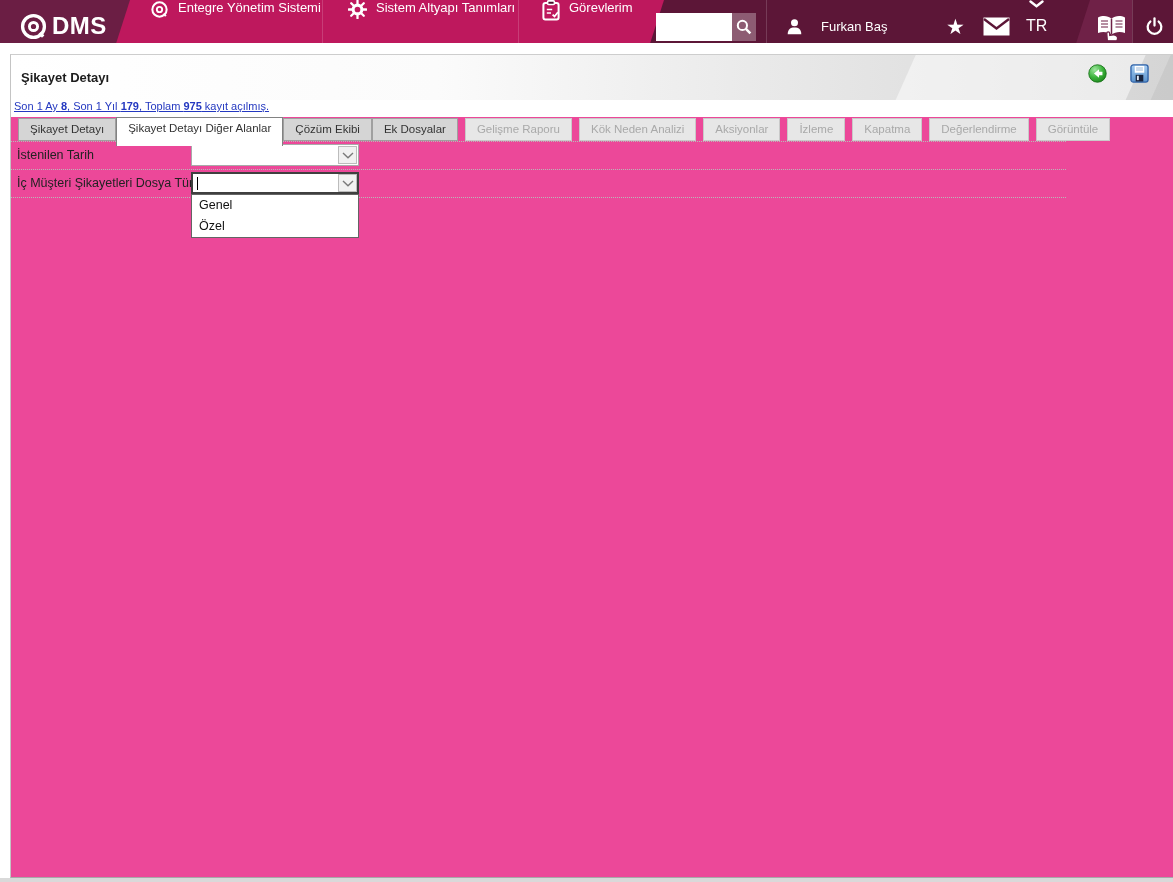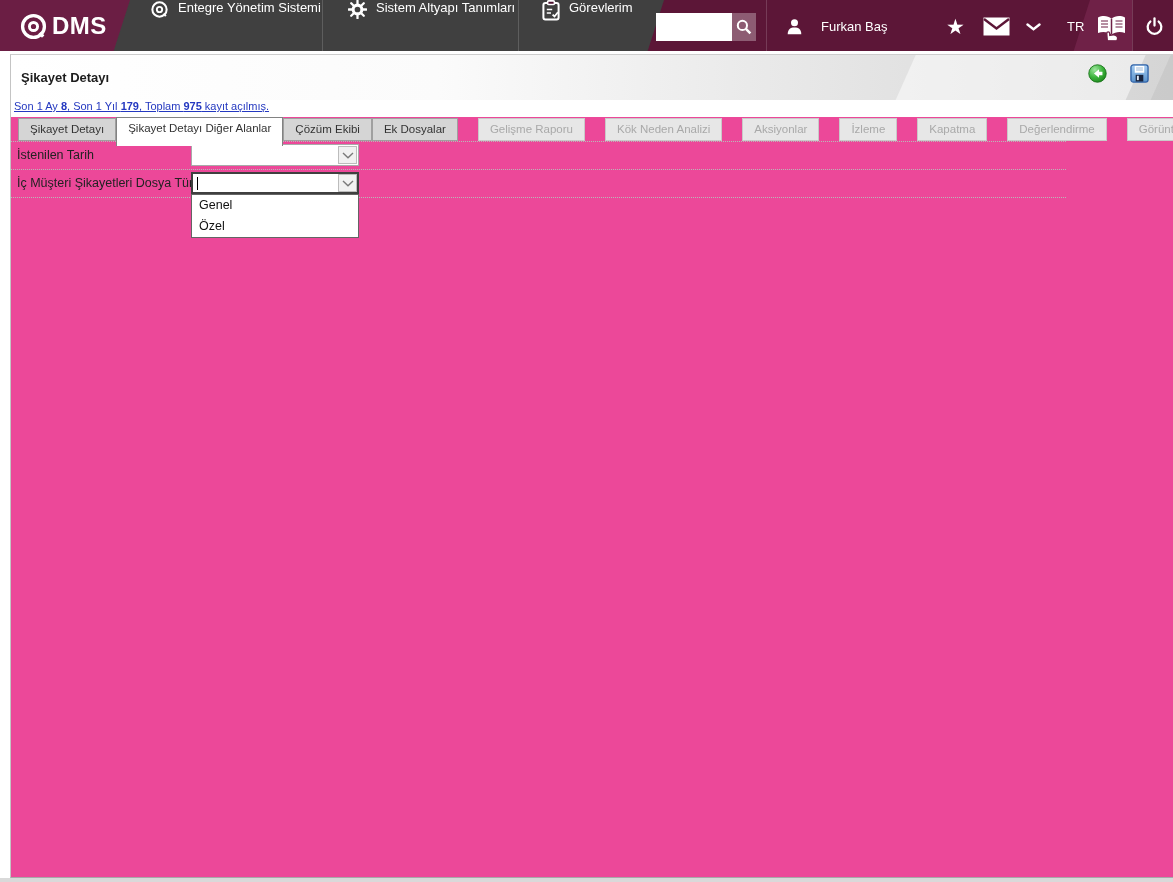--- a/index.html
+++ b/index.html
@@ -1,35 +1,35 @@
 <!DOCTYPE html>
 <html><head>
 <meta charset="utf-8">
 <style>
   html,body{margin:0;padding:0;}
   .stage{position:relative;width:1173px;height:882px;background:#ffffff;overflow:hidden;
          font-family:"Liberation Sans", sans-serif;-webkit-font-smoothing:antialiased;}
 
   
-  .topbar{position:absolute;left:0;top:0;width:1173px;height:51px;background:#404040;color:#fff;overflow:hidden;}
+  .topbar{position:absolute;left:0;top:0;width:1173px;height:43px;background:#be185d;color:#fff;overflow:hidden;}
   .seg{position:absolute;top:0;height:53px;}
   .seg-right{left:0;width:1173px;background:#5c1637;clip-path:polygon(664px 0,1173px 0,1173px 53px,647px 53px);}
   .seg-book{left:1070px;width:62px;background:#6f2147;clip-path:polygon(20px 0,62px 0,62px 53px,3px 53px);}
   .seg-logo{left:0;width:130px;background:#6b1e44;clip-path:polygon(0 0,130px 0,113px 53px,0 53px);}
   .vsep{position:absolute;top:0;bottom:0;width:1px;background:rgba(255,255,255,0.16);}
   .logo{position:absolute;left:19px;top:11px;display:flex;align-items:center;gap:4px;cursor:pointer;}
   .logo-text{font-size:24px;font-weight:bold;letter-spacing:0.5px;line-height:30px;}
   .tb-item{position:absolute;top:0;height:53px;display:flex;gap:9px;font-size:13px;cursor:pointer;white-space:nowrap;}
   .tb-icon-btn{position:absolute;top:0;height:53px;display:flex;align-items:center;cursor:pointer;}
   .search-wrap{position:absolute;left:656px;top:13px;height:28px;display:flex;}
   .search-input{width:76px;height:28px;border:none;outline:none;background:#fff;box-sizing:border-box;padding:0 5px;font-size:13px;font-family:"Liberation Sans",sans-serif;}
   .search-btn{width:24px;height:28px;background:rgba(255,255,255,0.30);display:flex;align-items:center;justify-content:center;cursor:pointer;}
   .user{position:absolute;left:786px;top:0;height:53px;display:flex;align-items:center;gap:18px;font-size:13px;cursor:pointer;}
   .star-glyph{font-size:21px;line-height:53px;color:#fff;}
-  .lang{position:absolute;left:1026px;top:0;height:53px;display:flex;align-items:center;gap:26px;font-size:13px;cursor:pointer;}
+  .lang{position:absolute;left:1026px;top:0;height:53px;display:flex;align-items:center;gap:9px;font-size:16px;cursor:pointer;flex-direction:column;}
 
   
   .content-frame{position:absolute;left:10px;top:54px;width:1171px;height:822px;background:#ec4899;
                  border:1px solid #a8a8a8;border-top-color:#cdcdcd;border-left-color:#c4c4c4;padding-left:48px;}
   .bottom-strip{position:absolute;left:0;top:878px;width:1173px;height:4px;background:#d9d9d9;}
 
   
   .titlebar{position:absolute;left:0;top:0;width:100%;height:45px;overflow:hidden;
             background:linear-gradient(90deg,#ffffff 0%,#fbfbfb 35%,#e9e9e9 62%,#d2d2d2 100%);}
   .deco-a{position:absolute;right:95px;top:-32px;width:230px;height:112px;background:rgba(255,255,255,0.5);transform:skewX(-24deg);}
@@ -41,21 +41,21 @@
   .statsbar{position:absolute;left:0;top:45px;width:100%;height:17px;background:#fff;}
   .stats-link{position:absolute;left:3px;top:0px;font-size:11px;color:#2438c0;text-decoration:underline;cursor:pointer;white-space:nowrap;}
   .stats-link span{white-space:pre;}
   .stats-link .b{font-weight:bold;}
 
   
   .tabstrip{position:absolute;left:0;top:62px;width:100%;height:27px;display:flex;align-items:flex-start;padding-left:7px;box-sizing:border-box;}
   .tab{height:21px;line-height:21px;padding:0 11px;font-size:11.5px;color:#333;background:#d5d5d5;
        border:1px solid #9f9f9f;margin-top:1px;cursor:pointer;white-space:nowrap;box-sizing:content-box;}
   .tab.active{background:#fff;border-color:#828282;border-bottom:none;height:28px;margin-top:0;position:relative;z-index:6;}
-  .tab.disabled{background:#e7e7e7;border-color:#c9c9c9;color:#a9a9a9;cursor:default;margin-left:20px;}
+  .tab.disabled{background:#e7e7e7;border-color:#c9c9c9;color:#a9a9a9;cursor:default;margin-left:7px;}
 
   
   .form{position:absolute;left:0;top:86px;width:1055px;}
   .form-row{position:relative;height:27px;border-bottom:1px dotted #b9b9b9;}
   .form-row.first{border-top:1px dotted #b9b9b9;}
   .form-label{position:absolute;left:6px;top:0;line-height:27px;font-size:12.5px;color:#222;white-space:nowrap;}
   .combo{position:absolute;left:180px;top:2px;width:168px;height:22px;background:#fff;border:1px solid #a9a9a9;box-sizing:border-box;cursor:text;}
   .combo.focused{border:2px solid #3f3f3f;}
   .combo-btn{position:absolute;right:1px;top:1px;bottom:1px;width:19px;background:#f1f1f1;border:1px solid #bcbcbc;
              box-sizing:border-box;display:flex;align-items:center;justify-content:center;cursor:pointer;}

